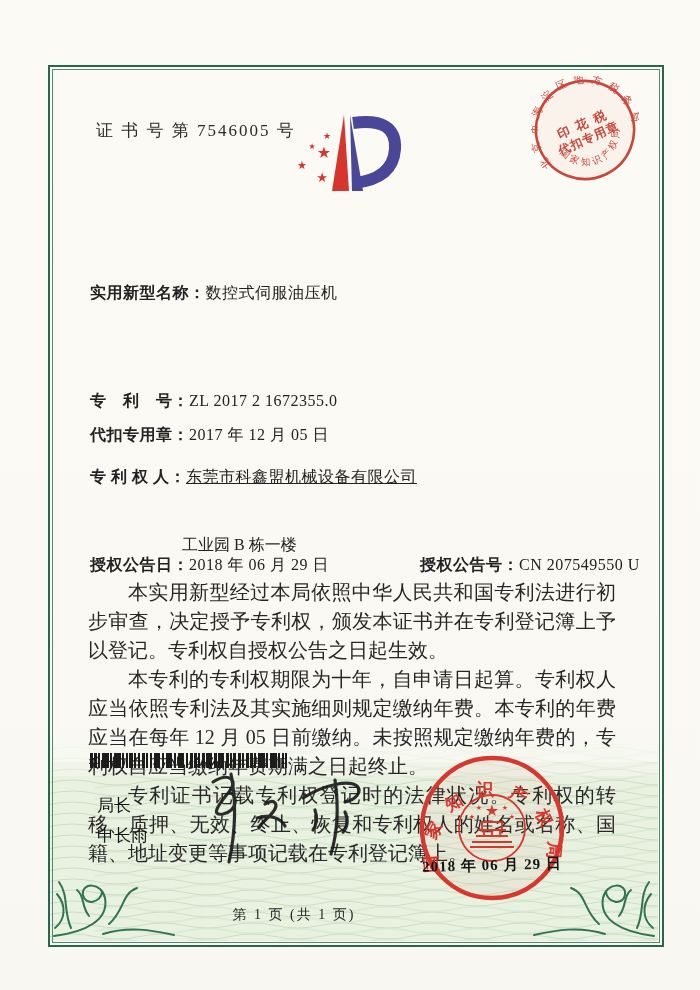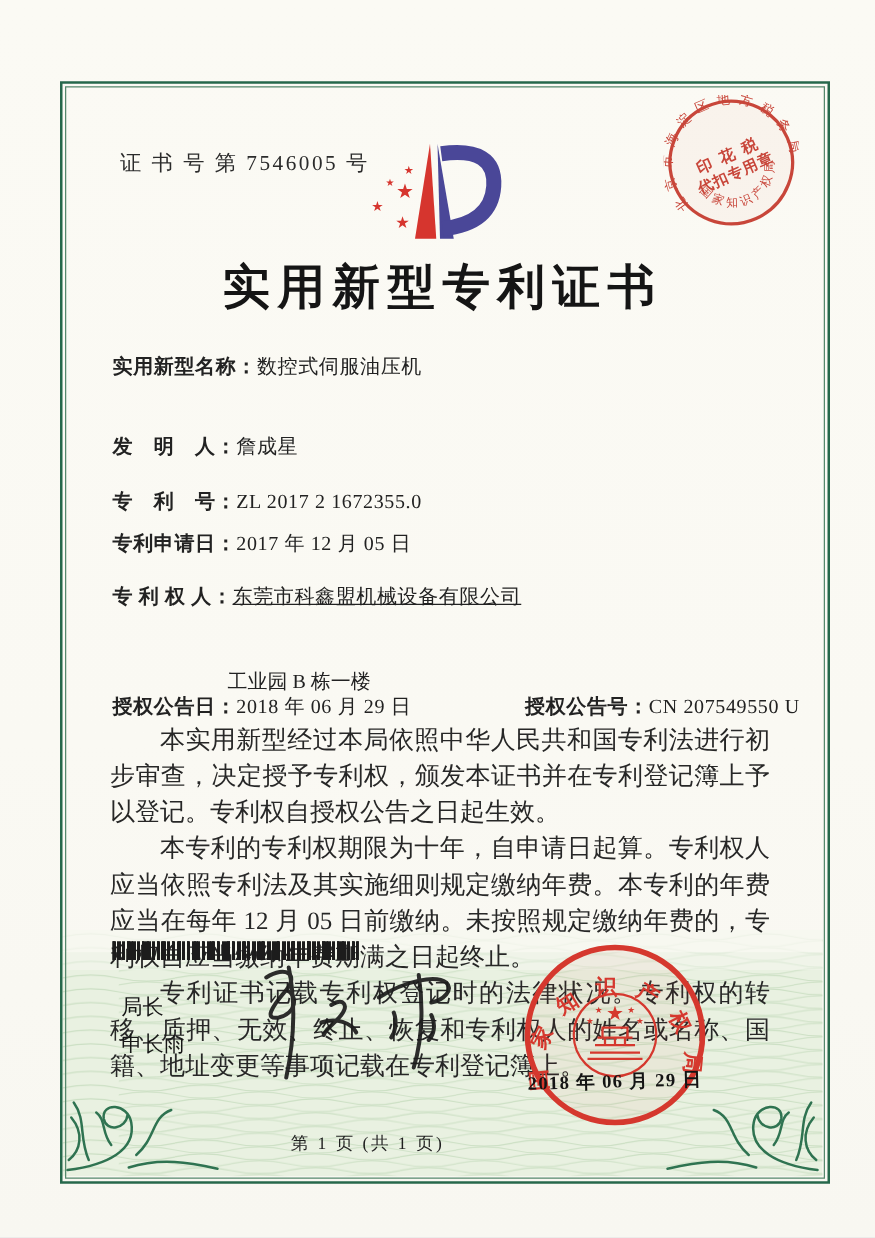--- a/index.html
+++ b/index.html
@@ -89,33 +89,29 @@
     <path d="M70,18 Q114,12 112,44 Q110,74 71,78" fill="none" stroke="#4a4798" stroke-width="12"></path>
     <g fill="#d6352e" font-family="'DejaVu Sans',sans-serif" text-anchor="middle">
       <text x="44" y="34" font-size="9">★</text>
       <text x="29" y="44" font-size="8">★</text>
       <text x="41" y="53" font-size="16">★</text>
       <text x="19" y="64" font-size="11">★</text>
       <text x="39" y="77" font-size="13">★</text>
     </g>
   </svg>
 
-  <div class="title">实用新型专利证书</div>
 
   <div class="frow" style="top:283px;">
     <span class="flabel">实用新型名称：</span><span class="fvalue">数控式伺服油压机</span>
-  </div>
-  <div class="frow" style="top:347px;">
-    <span class="flabel">发　明　人：</span><span class="fvalue">詹成星</span>
   </div>
   <div class="frow" style="top:391px;">
     <span class="flabel">专　利　号：</span><span class="fvalue">ZL 2017 2 1672355.0</span>
   </div>
   <div class="frow" style="top:425px;">
-    <span class="flabel">专利申请日：</span><span class="fvalue">2017 年 12 月 05 日</span>
+    <span class="flabel">代扣专用章：</span><span class="fvalue">2017 年 12 月 05 日</span>
   </div>
   <div class="frow" style="top:467px;text-decoration:underline;">
     <span class="flabel">专 利 权 人：</span><span class="fvalue">东莞市科鑫盟机械设备有限公司</span>
   </div>
   <div class="addr2" style="top:535px;">工业园 B 栋一楼</div>
   <div class="frow" style="top:555px;">
     <span class="flabel">授权公告日：</span><span class="fvalue">2018 年 06 月 29 日</span>
     <span class="grant-right"><span class="flabel">授权公告号：</span><span class="fvalue">CN 207549550 U</span></span>
   </div>
 

